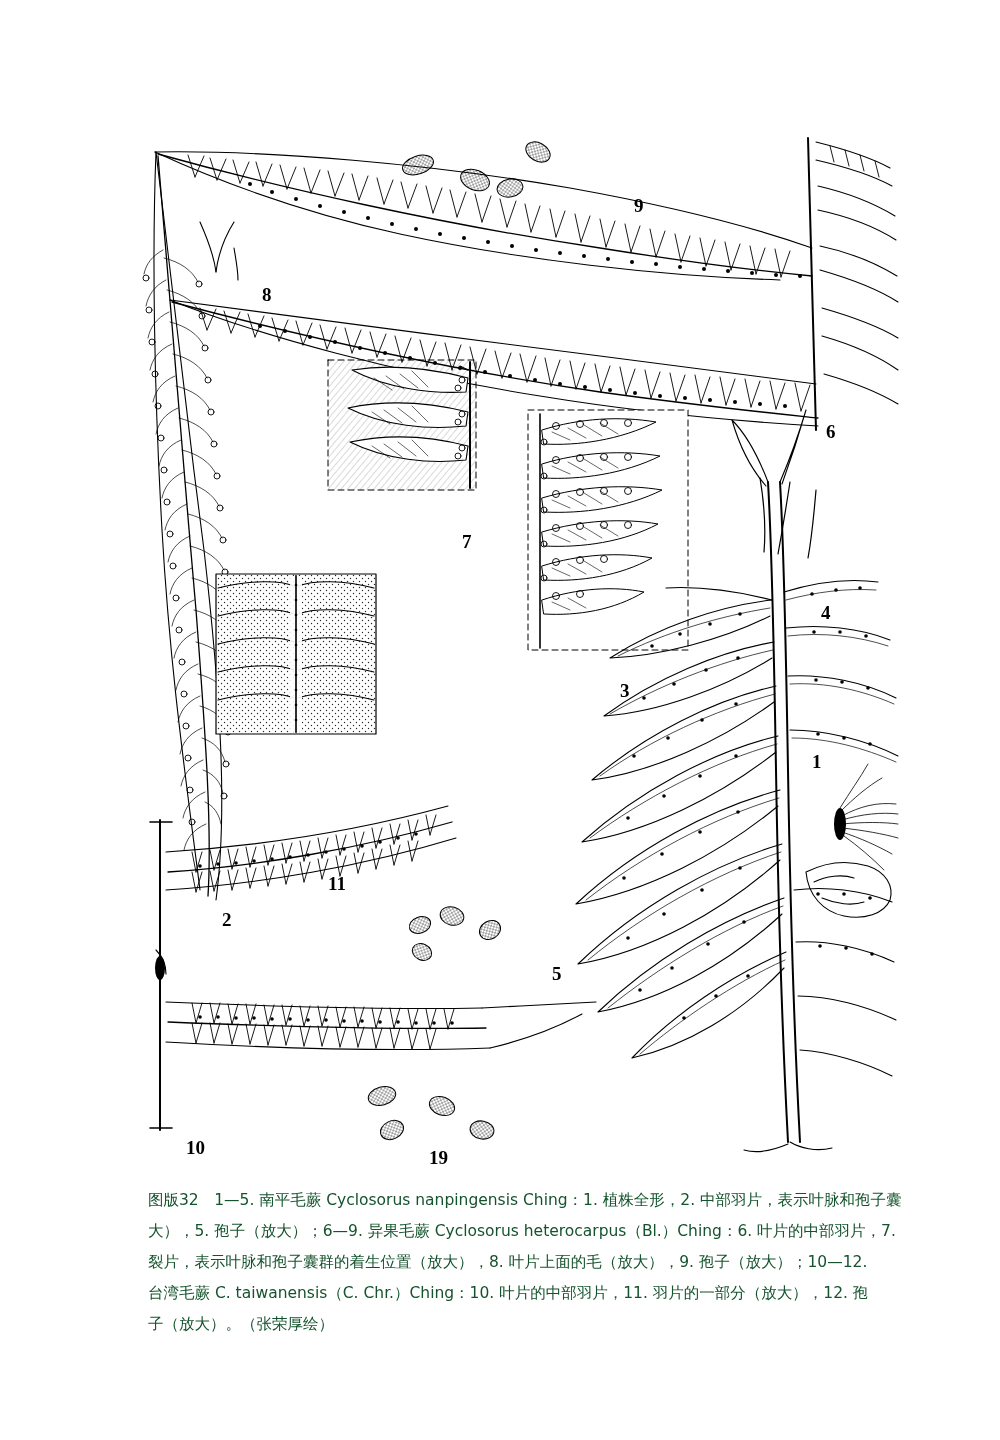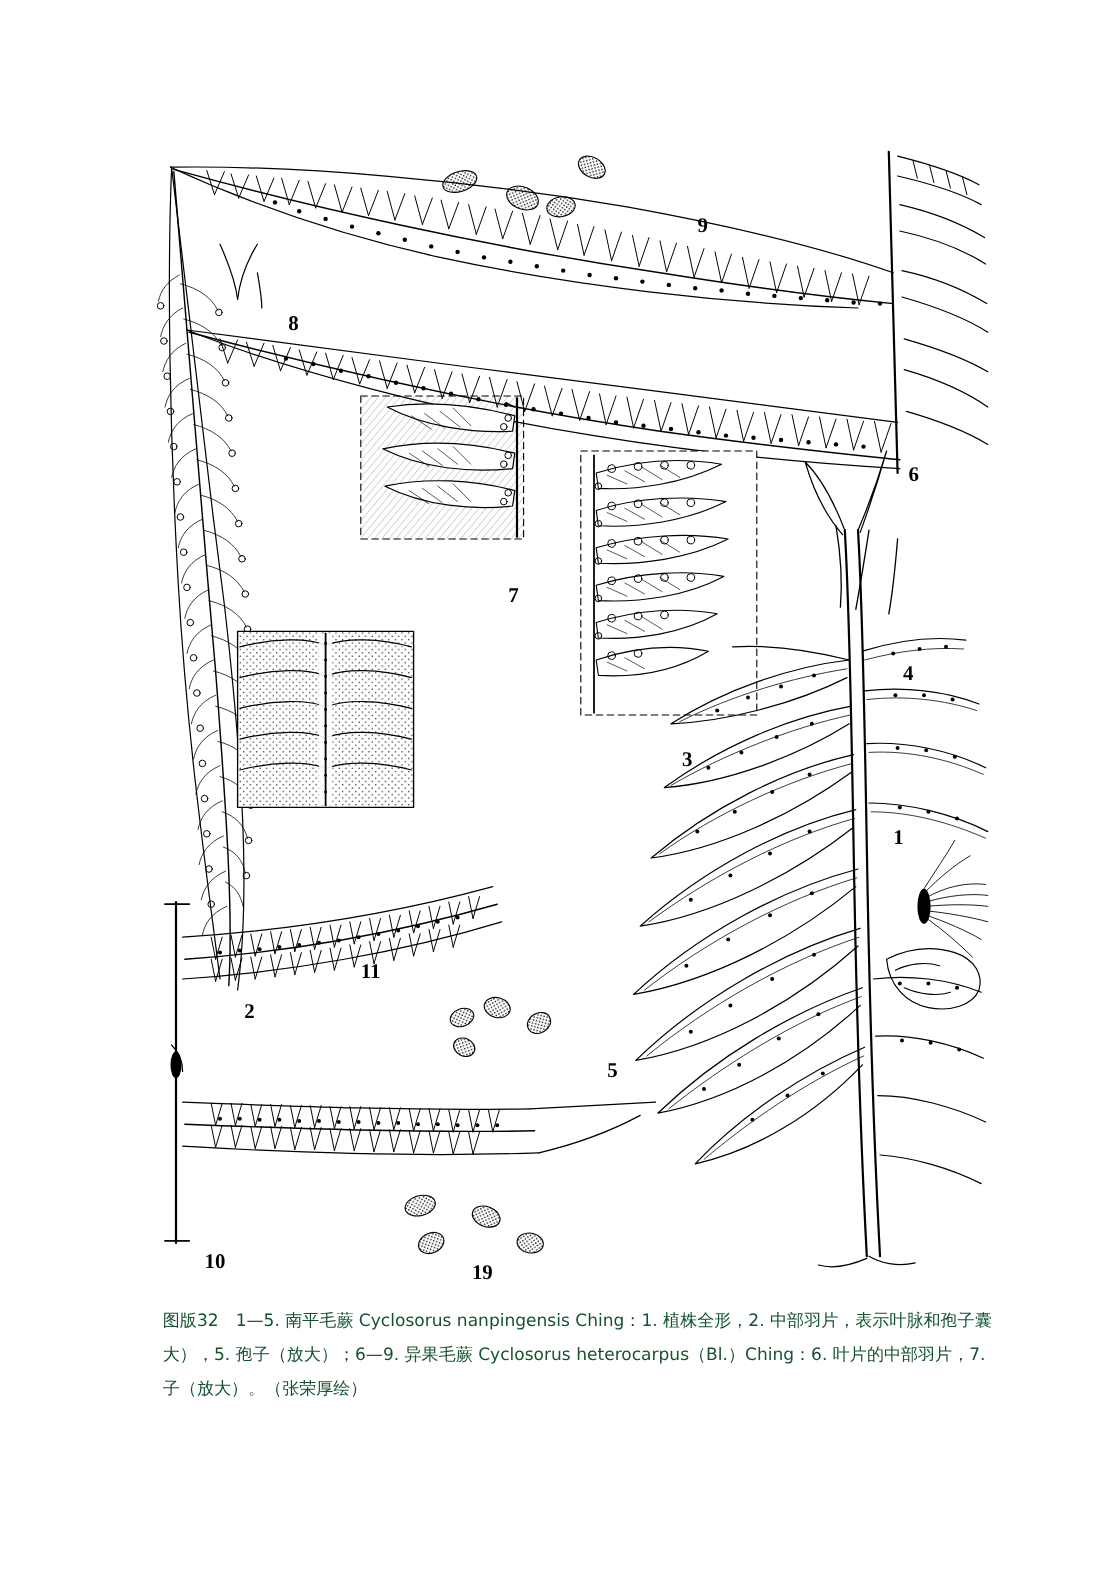--- a/index.html
+++ b/index.html
@@ -826,16 +826,18 @@
     <span class="fig-label" style="left:162px; top:155px;">8</span>
     <span class="fig-label" style="left:534px; top:66px;">9</span>
     <span class="fig-label" style="left:86px; top:1008px;">10</span>
     <span class="fig-label" style="left:228px; top:744px;">11</span>
     <span class="fig-label" style="left:329px; top:1018px;">19</span>
   </div>
 
   <div class="caption">
     <span class="line">图版32　1—5. 南平毛蕨 Cyclosorus nanpingensis Ching：1. 植株全形，2. 中部羽片，表示叶脉和孢子囊</span>
     <span class="line">大），5. 孢子（放大）；6—9. 异果毛蕨 Cyclosorus heterocarpus（Bl.）Ching：6. 叶片的中部羽片，7.</span>
+    <span class="line">裂片，表示叶脉和孢子囊群的着生位置（放大），8. 叶片上面的毛（放大），9. 孢子（放大）；10—12.</span>
+    <span class="line">台湾毛蕨 C. taiwanensis（C. Chr.）Ching：10. 叶片的中部羽片，11. 羽片的一部分（放大），12. 孢</span>
     <span class="line caption-last">子（放大）。（张荣厚绘）</span>
   </div>
 
 </div>
 
 </body></html>

